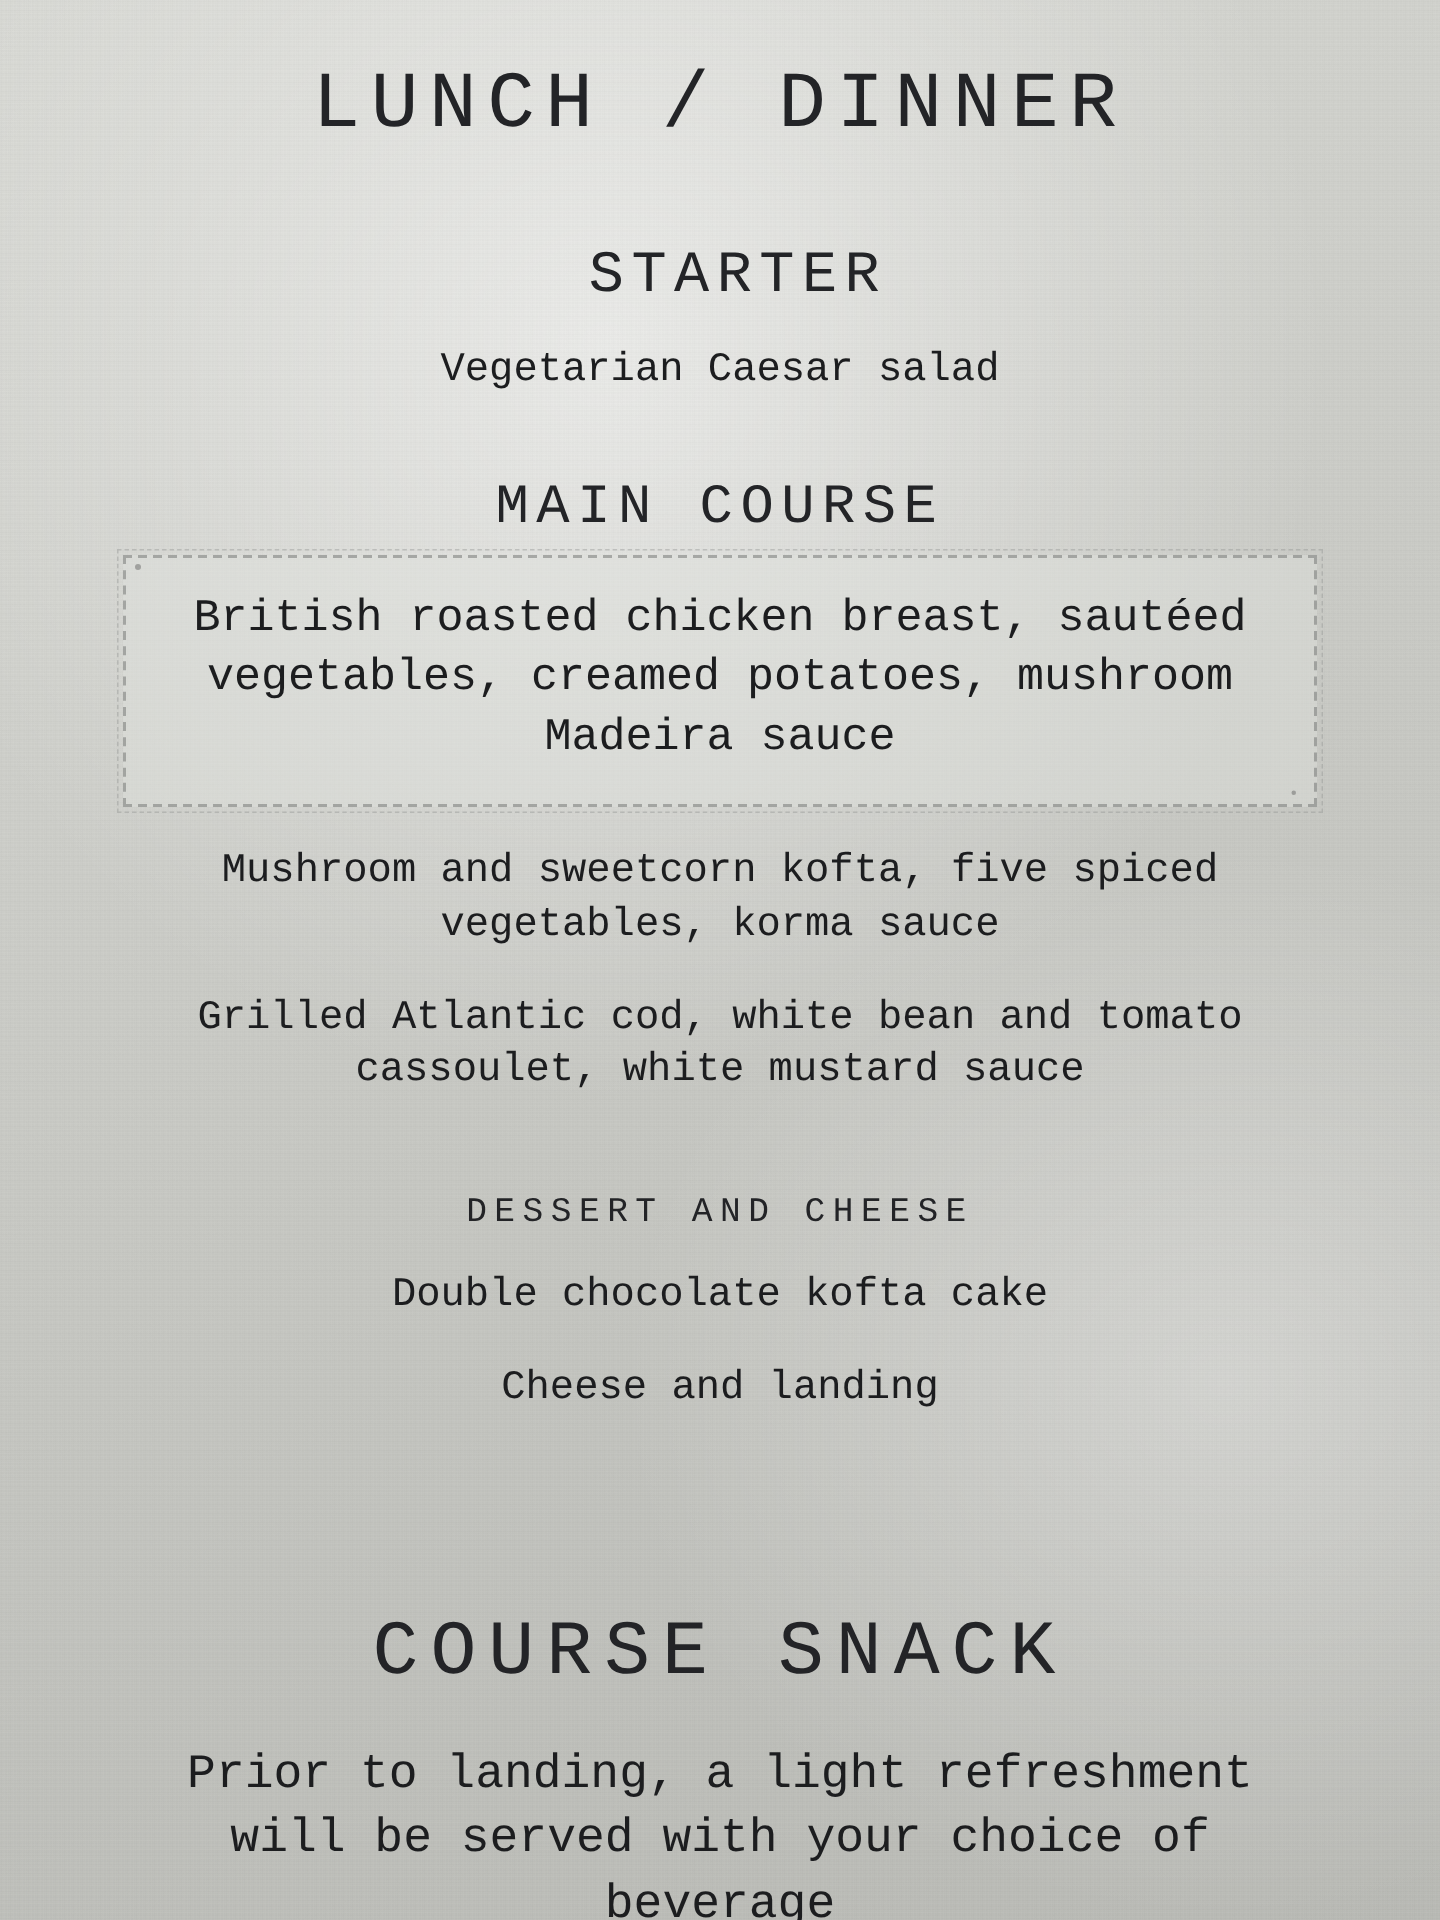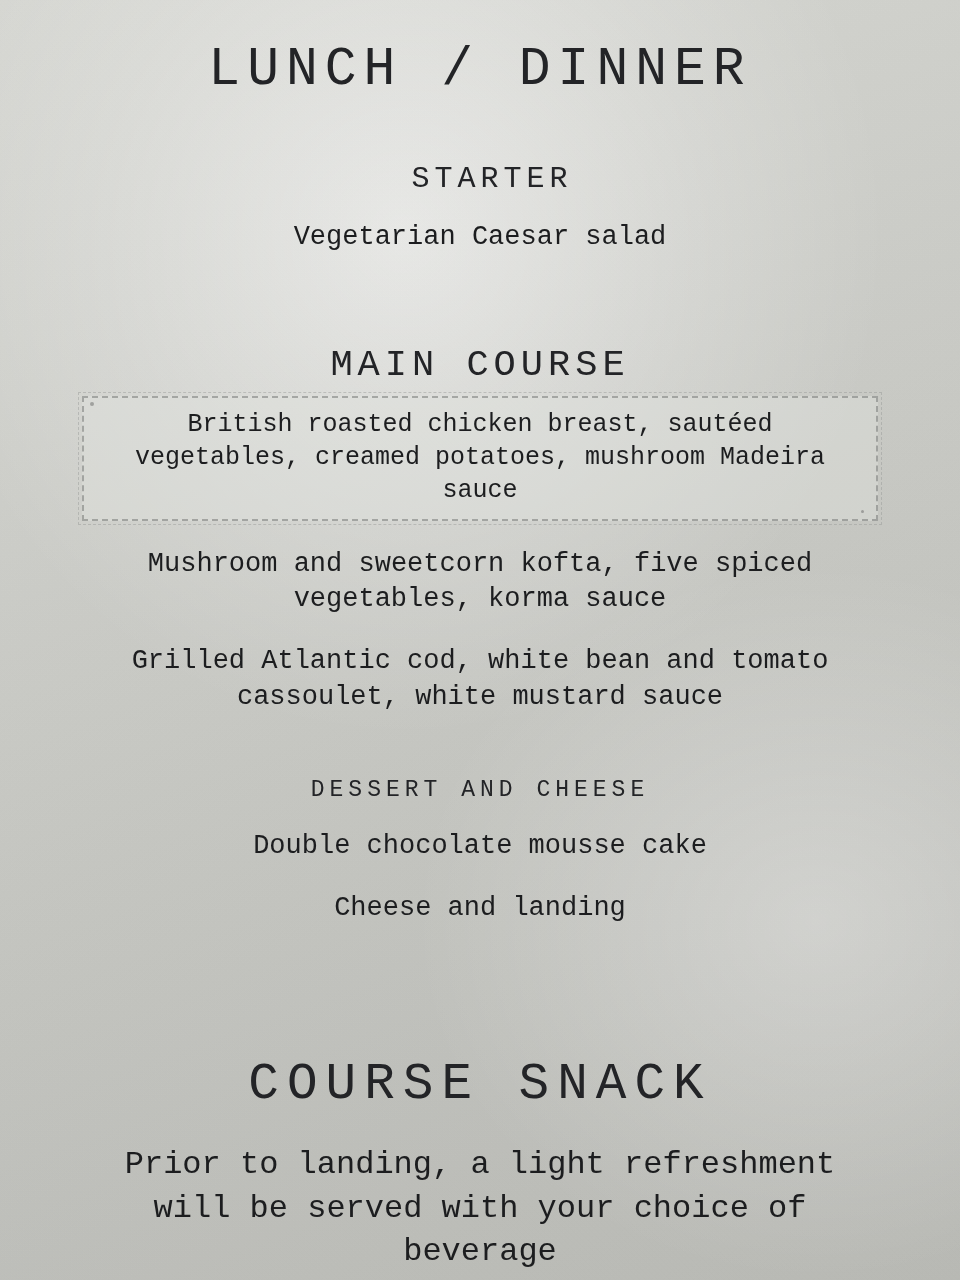--- a/index.html
+++ b/index.html
@@ -48,42 +48,42 @@
     padding-top: 12px;
     color: #232427;
   }
   .section-heading {
     font-weight: 300;
     letter-spacing: 5px;
     color: #232427;
     margin: 0;
   }
   .h-starter {
-    font-size: 30px;
+    font-size: 39px;
     margin-top: 62px;
     padding-left: 24px;
   }
   .h-main {
     font-size: 37px;
-    margin-top: 88px;
+    margin-top: 52px;
   }
   .h-dessert {
     font-size: 23px;
     margin-top: 62px;
   }
   .h-snack {
     font-size: 51px;
     letter-spacing: 8px;
     margin-top: 130px;
   }
   .item {
     font-size: 27px;
     font-weight: 400;
     line-height: 1.32;
-    margin: 0 auto;
+    margin: 12px auto;
     color: #1c1d1f;
     width: 790px;
   }
   .starter-item { margin-top: 24px; }
   .main-item { margin-top: 26px; }
   .dessert-item { margin-top: 26px; }
   .snack-text {
     font-size: 32px;
     line-height: 1.35;
     margin-top: 30px;
@@ -95,21 +95,21 @@
   .highlight-wrap {
     position: relative;
     display: inline-block;
     padding: 12px 28px 14px 28px;
     margin-top: 10px;
   }
   .highlight-wrap .hl-inner {
     position: relative;
     z-index: 2;
     width: 740px;
-    font-size: 25px;
+    font-size: 30px;
     line-height: 1.32;
   }
   .highlight-wrap::before {
     content: "";
     position: absolute;
     left: 0; top: 0; right: 0; bottom: 0;
     z-index: 1;
     background: rgba(225,226,222,0.45);
     border: 2px dashed rgba(120,122,120,0.55);
     outline: 1px dashed rgba(150,152,150,0.45);
@@ -140,20 +140,20 @@
     <div class="highlight-wrap">
       <span class="speck" style="left:8px; top:6px; width:4px; height:4px;"></span>
       <span class="speck" style="right:14px; bottom:8px; width:3px; height:3px;"></span>
       <p class="item hl-inner">British roasted chicken breast, sautéed vegetables, creamed potatoes, mushroom Madeira sauce</p>
     </div>
 
     <p class="item main-item">Mushroom and sweetcorn kofta, five spiced vegetables, korma sauce</p>
     <p class="item main-item">Grilled Atlantic cod, white bean and tomato cassoulet, white mustard sauce</p>
 
     <h2 class="section-heading h-dessert">DESSERT AND CHEESE</h2>
-    <p class="item dessert-item">Double chocolate mousse cake</p>
+    <p class="item dessert-item">Double chocolate kofta cake</p>
     <p class="item dessert-item">Cheese and landing</p>
 
     <h2 class="section-heading h-snack">COURSE SNACK</h2>
     <p class="snack-text">Prior to landing, a light refreshment will be served with your choice of beverage</p>
 
   </div>
 </div>
 
 </body></html>

